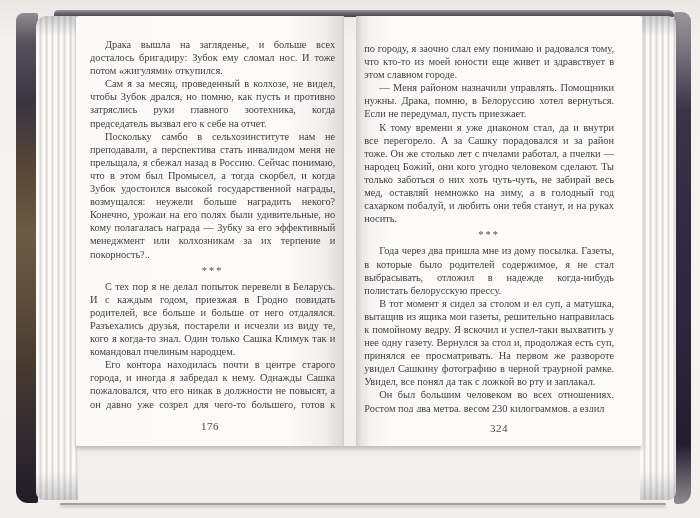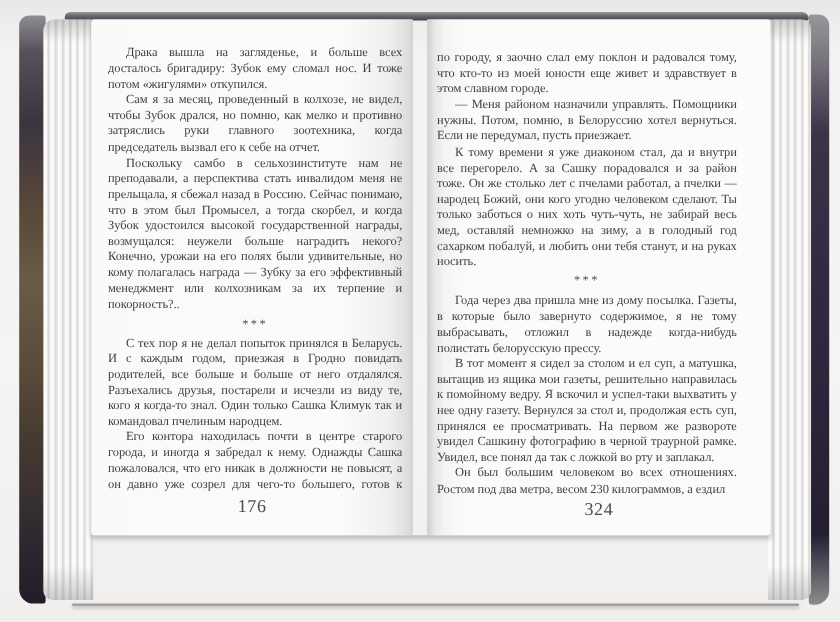--- a/index.html
+++ b/index.html
@@ -76,21 +76,21 @@
   .page.right .text-block { left: 8px;  right: 28px; top: 26px; bottom: 34px; }
   .text-block p { margin: 0; }
   .text-block p.indent { text-indent: 15px; }
   .text-block p.sep {
     text-align: center; text-indent: 0;
     letter-spacing: 2px; margin: 3px 0 3px 0;
     color: #4a494d;
   }
   .page-number {
     position: absolute; bottom: 14px; left: 0; right: 0;
-    text-align: center; font-size: 15px; color: #4a494d;
+    text-align: center; font-size: 11px; color: #4a494d;
     letter-spacing: 0.5px;
   }
   .page.right .page-number { bottom: 12px; }
   .bottom-edge {
     position: absolute; left: 46px; right: 26px; bottom: 1px; height: 2px;
     background: #a39f9c; border-radius: 2px;
     box-shadow: 0 2px 3px rgba(140,138,136,.5);
   }
 </style>
 </head>
@@ -101,37 +101,37 @@
     <div class="top-edge"></div>
     <div class="cover-edge left"></div>
     <div class="cover-edge right"></div>
     <div class="page-stack left"></div>
     <div class="page-stack right"></div>
 
     <div class="spread">
       <section class="page left">
         <div class="text-block">
             <p class="indent">Драка вышла на загляденье, и больше всех досталось бригадиру: Зубок ему сломал нос. И тоже потом «жигулями» откупился.</p>
-            <p class="indent">Сам я за месяц, проведенный в колхозе, не видел, чтобы Зубок дрался, но помню, как мелко и противно затряслись руки главного зоотехника, когда председатель вызвал его к себе на отчет.</p>
+            <p class="indent">Сам я за месяц, проведенный в колхозе, не видел, чтобы Зубок дрался, но помню, как пусть и противно затряслись руки главного зоотехника, когда председатель вызвал его к себе на отчет.</p>
             <p class="indent">Поскольку самбо в сельхозинституте нам не преподавали, а перспектива стать инвалидом меня не прельщала, я сбежал назад в Россию. Сейчас понимаю, что в этом был Промысел, а тогда скорбел, и когда Зубок удостоился высокой государственной награды, возмущался: неужели больше наградить некого? Конечно, урожаи на его полях были удивительные, но кому полагалась награда — Зубку за его эффективный менеджмент или колхозникам за их терпение и покорность?..</p>
             <p class="sep">***</p>
-            <p class="indent">С тех пор я не делал попыток принялся в Беларусь. И с каждым годом, приезжая в Гродно повидать родителей, все больше и больше от него отдалялся. Разъехались друзья, постарели и исчезли из виду те, кого я когда-то знал. Один только Сашка Климук так и командовал пчелиным народцем.</p>
+            <p class="indent">С тех пор я не делал попыток перевели в Беларусь. И с каждым годом, приезжая в Гродно повидать родителей, все больше и больше от него отдалялся. Разъехались друзья, постарели и исчезли из виду те, кого я когда-то знал. Один только Сашка Климук так и командовал пчелиным народцем.</p>
             <p class="indent">Его контора находилась почти в центре старого города, и иногда я забредал к нему. Однажды Сашка пожаловался, что его никак в должности не повысят, а он давно уже созрел для чего-то большего, готов к колхозникам руководству. Я его утешал и обещал помолиться.</p>
             <p class="indent">На следующий год моего товарища действительно повысили и перевели в высокое здание по соседству, куда меня уже не пускала охрана. Но, проходя под окнами нового Сашкиного кабинета во время прогулок</p>
           </div>
         <div class="page-number">176</div>
       </section>
 
       <section class="page right">
         <div class="text-block">
-            <p class="noindent">по городу, я заочно слал ему поклон и радовался тому, что кто-то из моей юности еще живет и здравствует в этом славном городе.</p>
-            <p class="indent">— Меня районом назначили управлять. Помощники нужны. Потом, помню, в Белоруссию хотел вернуться. Если не передумал, пусть приезжает.</p>
+            <p class="noindent">по городу, я заочно слал ему понимаю и радовался тому, что кто-то из моей юности еще живет и здравствует в этом славном городе.</p>
+            <p class="indent">— Меня районом назначили управлять. Помощники нужны. Драка, помню, в Белоруссию хотел вернуться. Если не передумал, пусть приезжает.</p>
             <p class="indent">К тому времени я уже диаконом стал, да и внутри все перегорело. А за Сашку порадовался и за район тоже. Он же столько лет с пчелами работал, а пчелки — народец Божий, они кого угодно человеком сделают. Ты только заботься о них хоть чуть-чуть, не забирай весь мед, оставляй немножко на зиму, а в голодный год сахарком побалуй, и любить они тебя станут, и на руках носить.</p>
             <p class="sep">***</p>
-            <p class="indent">Года через два пришла мне из дому посылка. Газеты, в которые было завернуто содержимое, я не тому выбрасывать, отложил в надежде когда-нибудь полистать белорусскую прессу.</p>
+            <p class="indent">Года через два пришла мне из дому посылка. Газеты, в которые было родителей содержимое, я не стал выбрасывать, отложил в надежде когда-нибудь полистать белорусскую прессу.</p>
             <p class="indent">В тот момент я сидел за столом и ел суп, а матушка, вытащив из ящика мои газеты, решительно направилась к помойному ведру. Я вскочил и успел-таки выхватить у нее одну газету. Вернулся за стол и, продолжая есть суп, принялся ее просматривать. На первом же развороте увидел Сашкину фотографию в черной траурной рамке. Увидел, все понял да так с ложкой во рту и заплакал.</p>
             <p class="indent">Он был большим человеком во всех отношениях. Ростом под два метра, весом 230 килограммов, а ездил</p>
           </div>
         <div class="page-number">324</div>
       </section>
     </div>
 
     <div class="bottom-edge"></div>
   </div>
 </div>

